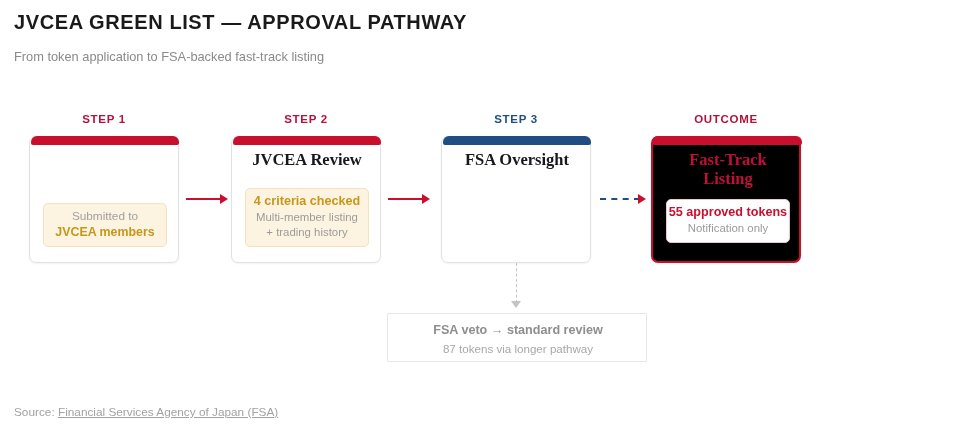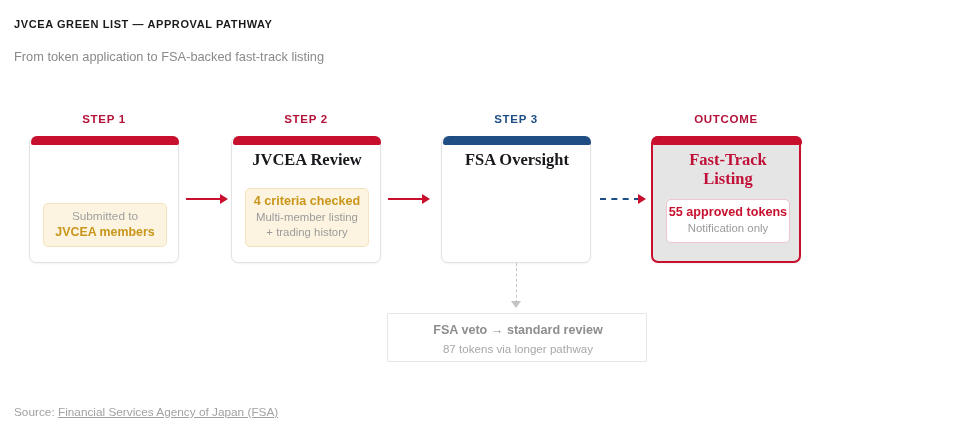--- a/index.html
+++ b/index.html
@@ -13,22 +13,22 @@
     position: relative;
     font-family: "Liberation Sans", sans-serif;
     color: #222222;
     overflow: hidden;
   }
 
   
   #page-title {
     position: absolute;
     left: 14px;
-    top: 18px;
-    font-size: 11px;
+    top: 11px;
+    font-size: 20px;
     font-weight: bold;
     letter-spacing: 0.6px;
     color: #1a1a1a;
     white-space: nowrap;
   }
   #page-subtitle {
     position: absolute;
     left: 14px;
     top: 49px;
     font-size: 12.8px;
@@ -149,21 +149,21 @@
   .overflow-head { margin: 0 -8px; }
 
   
   #detail-1 { top: 66px; }
   #detail-2 { top: 51px; }
   #detail-3 { top: 51px; }
   #detail-4 { top: 61px; }
 
   
   #card-4 {
-    background: #e5e5e5;
+    background: #000000;
     border: 2px solid #C8102E;
   }
   #card-4 .card-accent {
     left: -1px;
     top: -2px;
     width: 150px;
   }
 
   
   .arrow {

